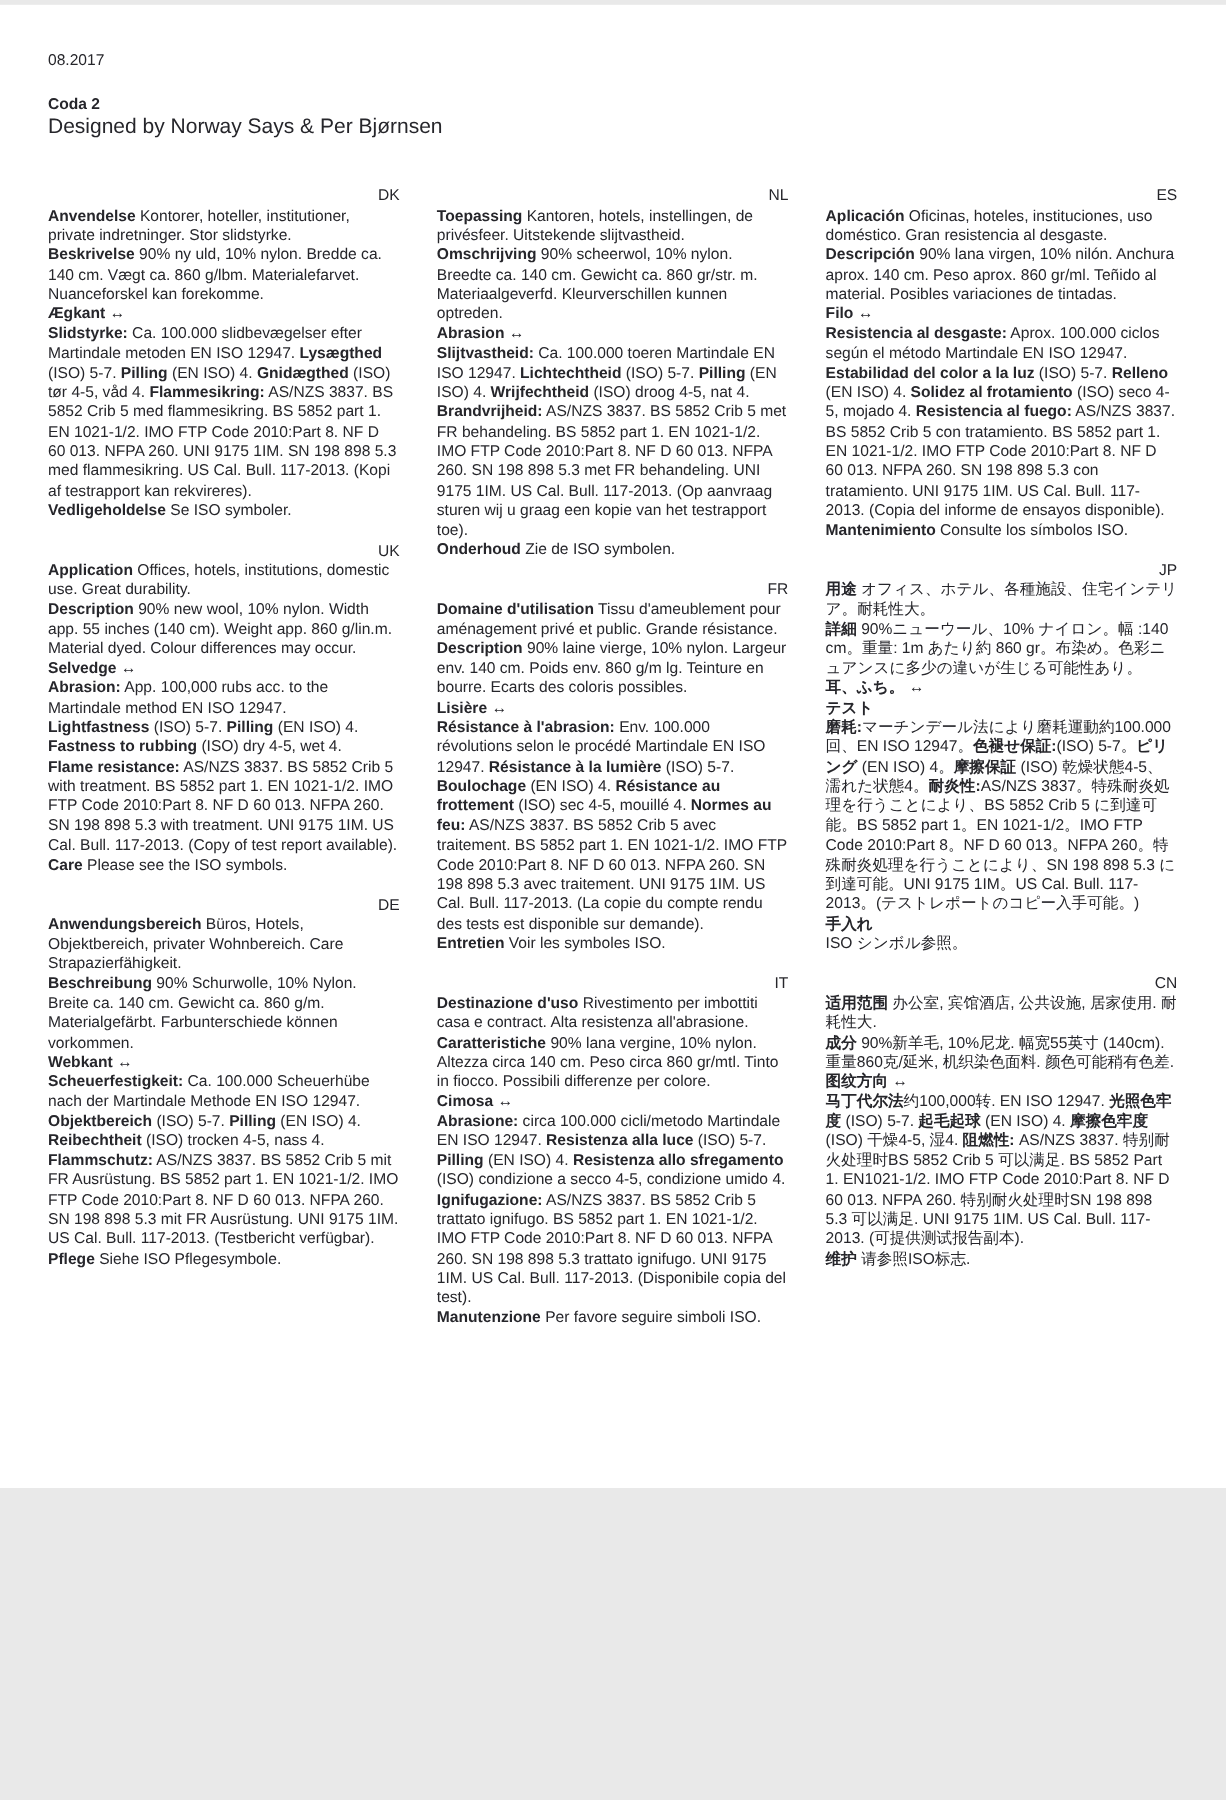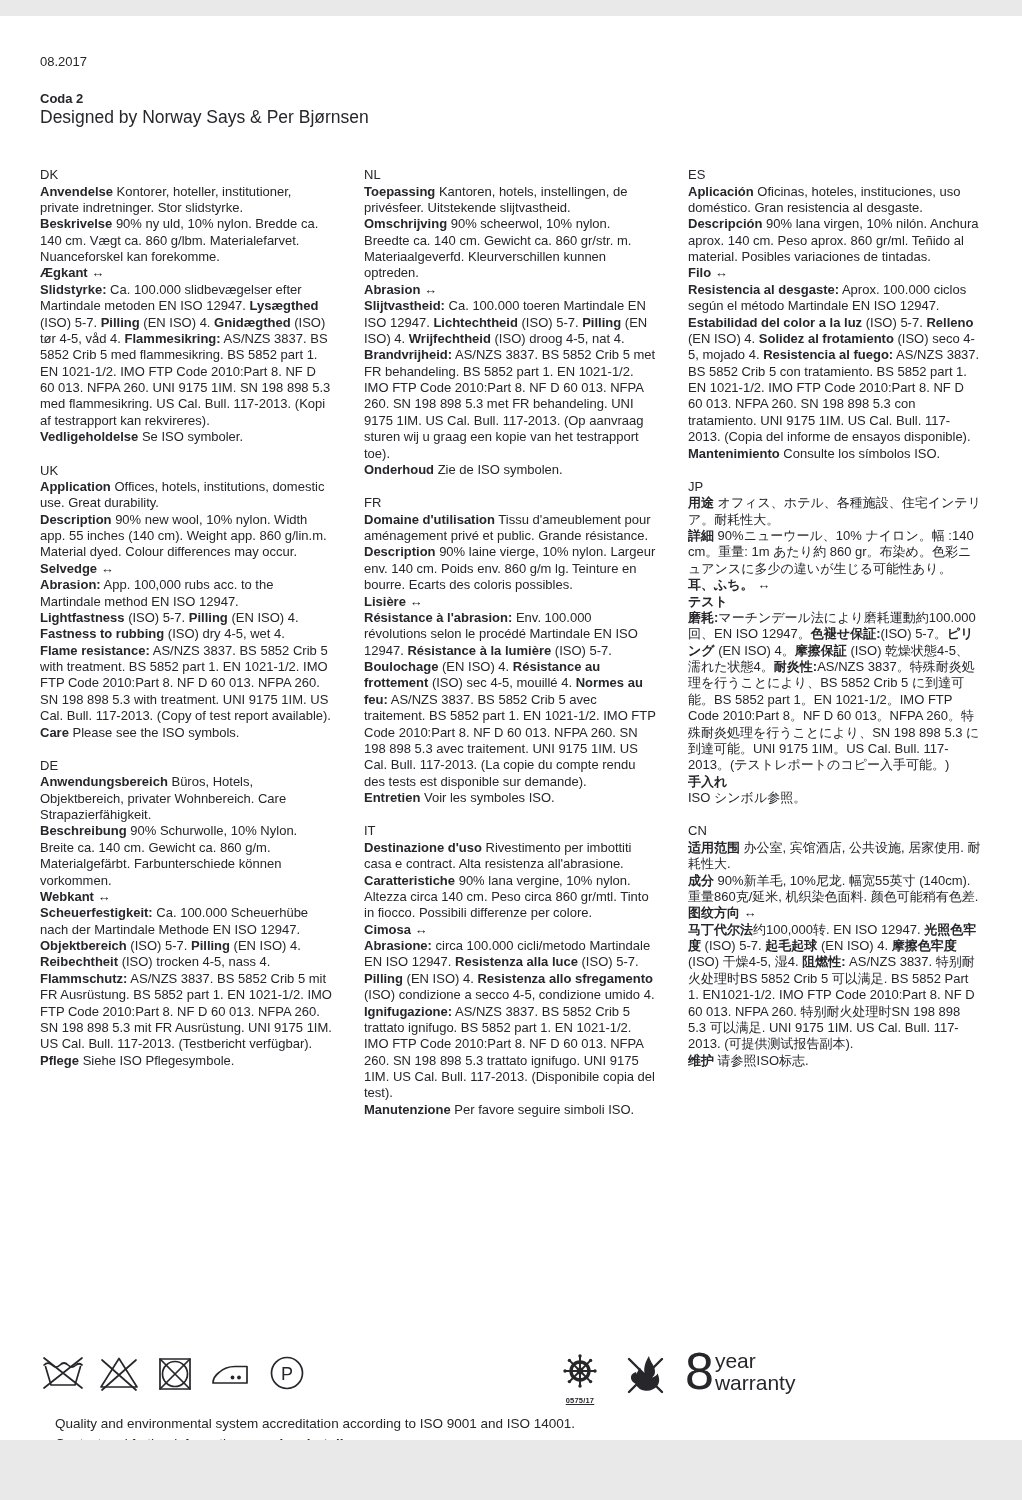--- a/index.html
+++ b/index.html
@@ -1,29 +1,29 @@
 <!DOCTYPE html>
 <html><head>
 <meta charset="utf-8">
 <style>
   * { margin:0; padding:0; box-sizing:border-box; }
   html,body { background:#e9e9e9; }
   body { font-family:"Liberation Sans","DejaVu Sans",sans-serif; }
   .page {
-    position:relative; width:1022px; height:1424px; margin:16px auto;
+    position:relative; width:1022px; height:1236px; margin:4px auto;
     background:#ffffff; color:#26262b; padding:38px 40px; overflow:hidden;
   }
   .date { font-size:13px; }
   .titleblock { margin-top:22px; }
   .title { font-size:13px; font-weight:bold; line-height:1.25; }
   .subtitle { font-size:17.5px; line-height:1.25; }
   .columns { display:flex; gap:31px; margin-top:38px; }
   .column { width:293px; flex:0 0 293px; }
   .lang-section { margin-bottom:17px; }
-  .lang-code { font-size:13px; line-height:1.26; }
+  .lang-code { font-size:13px; line-height:1.26;text-align:right; }
   .para { font-size:13px; line-height:1.26; }
   .para .b, .b { font-weight:bold; }
   
   .bottom-row { position:absolute; left:40px; top:1336px; width:942px; height:64px; }
   .care-icons { display:flex; gap:10px; align-items:flex-start; }
   .care-icons svg { display:block; }
   .icon-stroke { stroke:#26262b; stroke-width:1.7; fill:none; stroke-linecap:round; stroke-linejoin:round; }
   .icon-fill { fill:#26262b; stroke:none; }
   .wheel-group { position:absolute; left:516px; top:0; width:48px; text-align:center; }
   .wheel-num { font-size:7.5px; font-weight:bold; letter-spacing:0.2px; margin-top:-2px;text-decoration:underline; }

